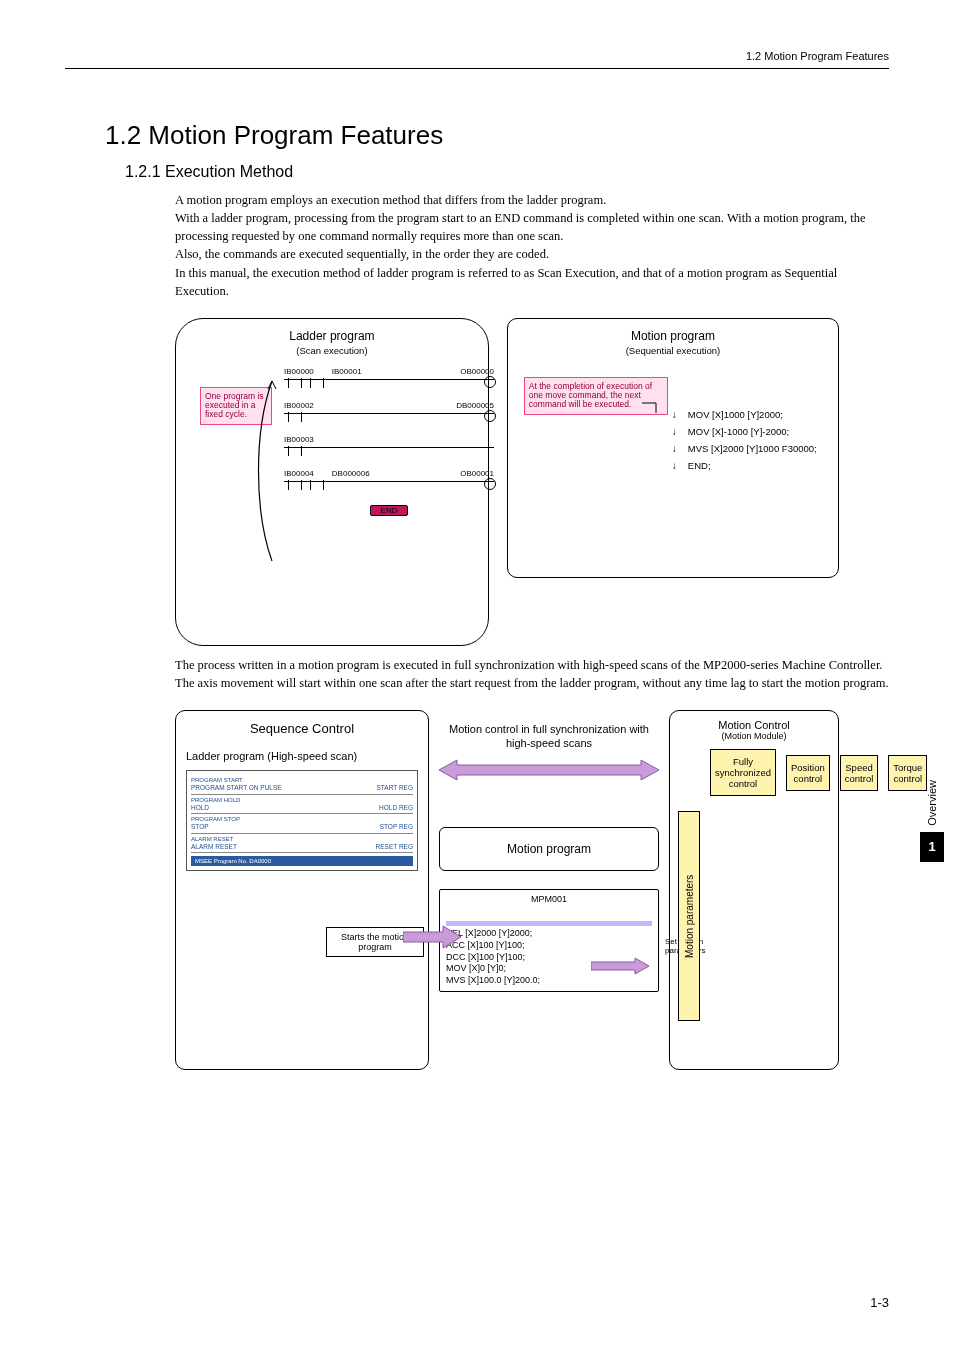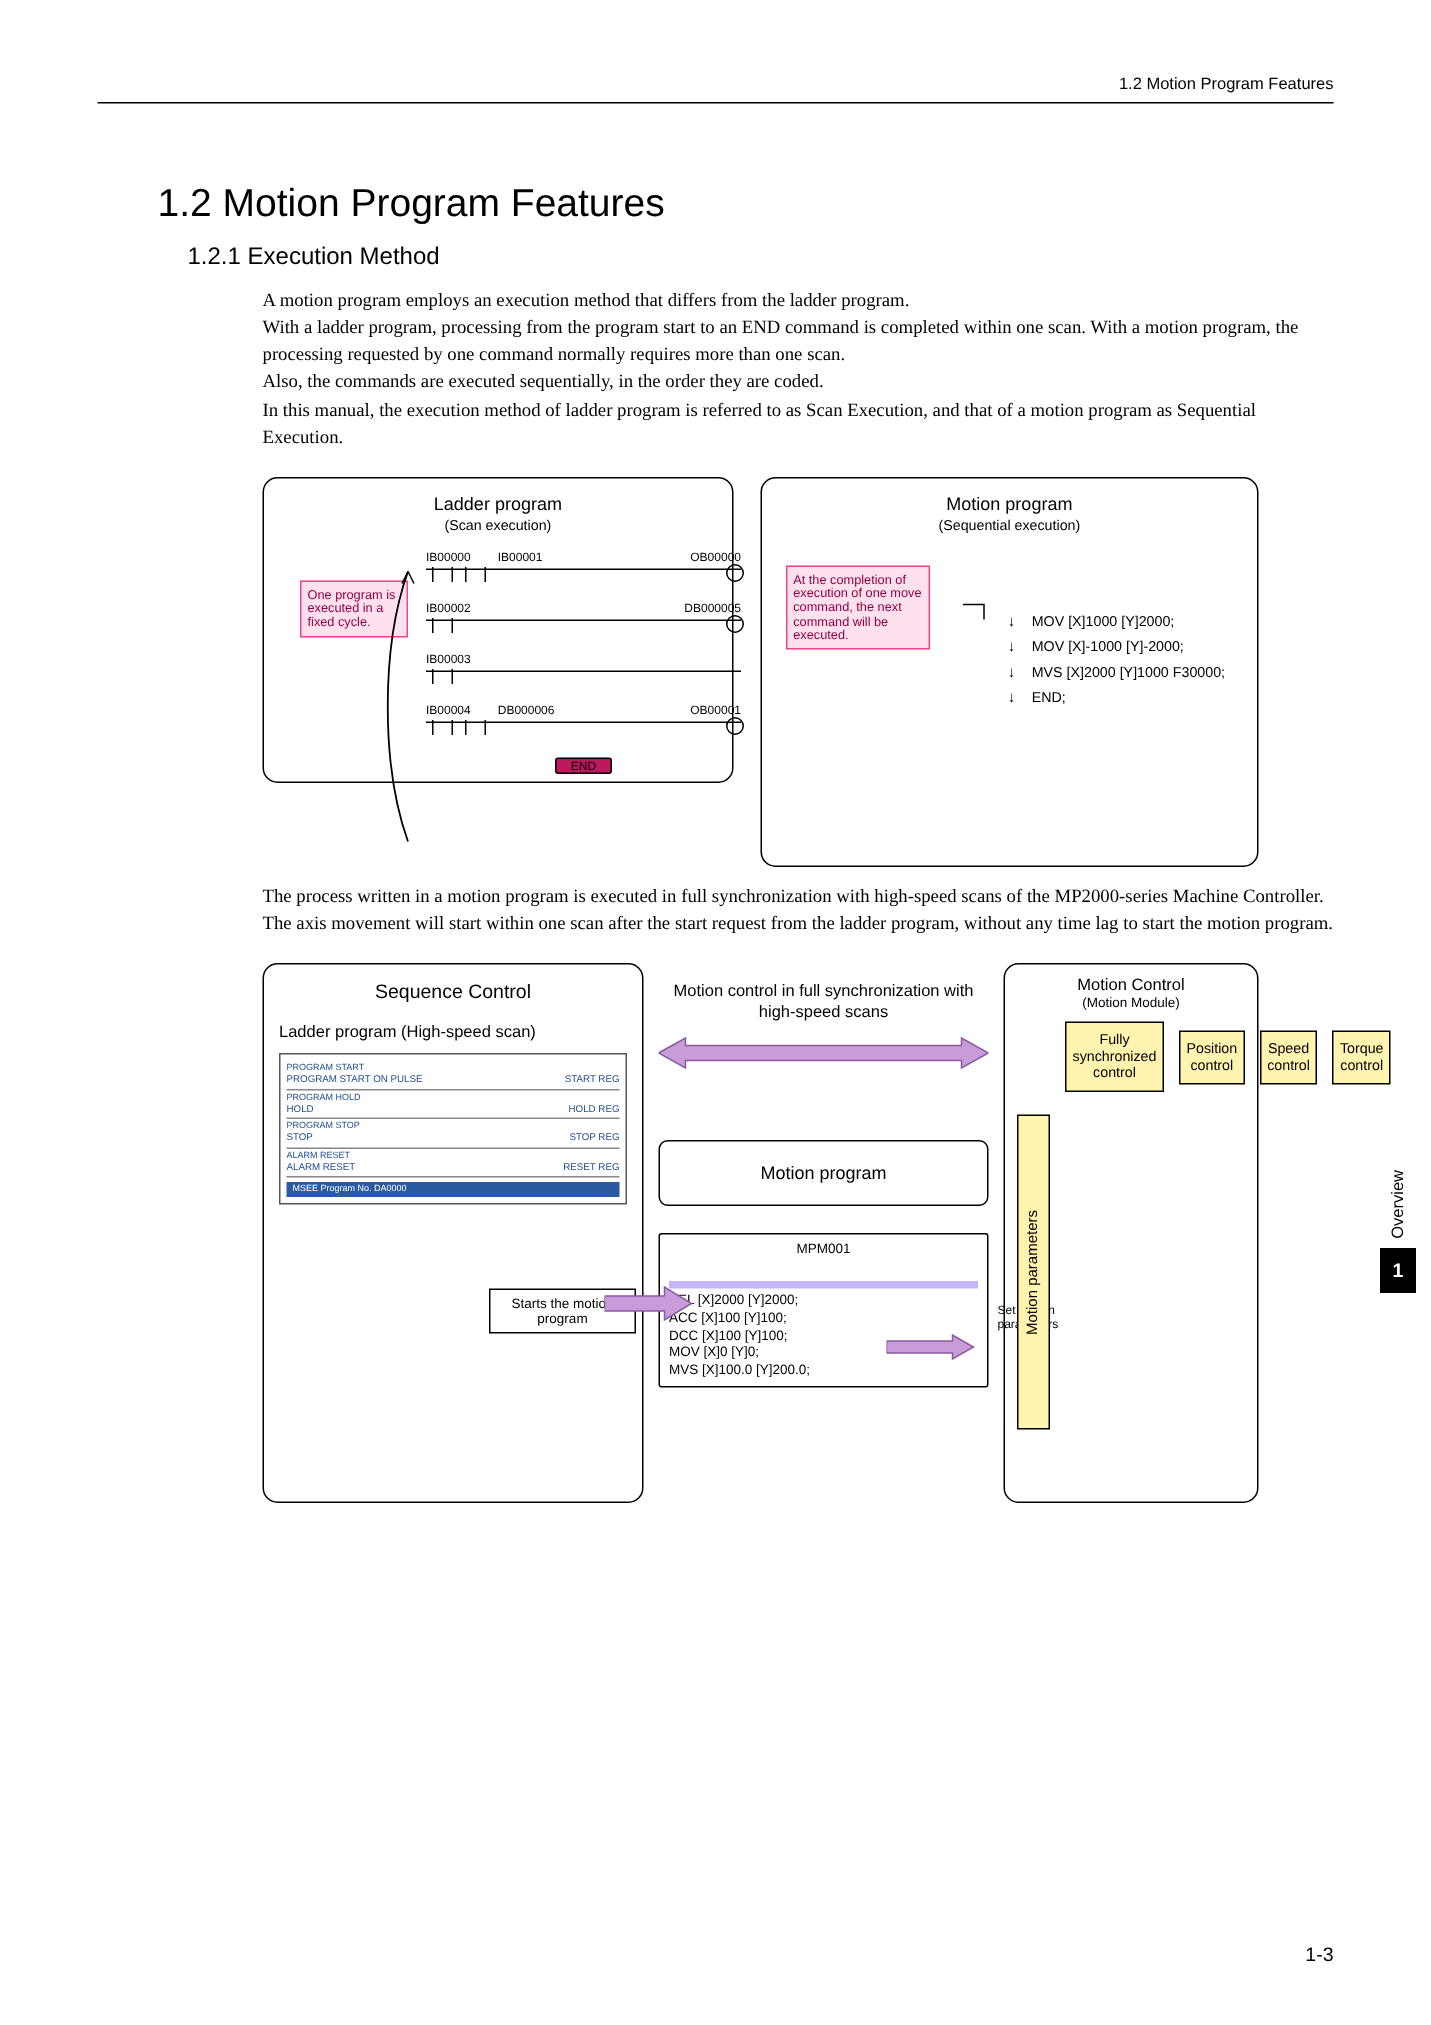--- a/index.html
+++ b/index.html
@@ -7,33 +7,33 @@
   .page { padding: 50px 65px 40px 65px; position: relative; height: 100%; }
   .header-line { position: absolute; top: 68px; left: 65px; right: 65px; border-top: 1px solid #000; }
   .header-text { position: absolute; top: 50px; right: 65px; font-size: 11px; }
   .section-h1 { font-size: 26px; font-weight: normal; margin-top: 70px; margin-left: 40px; }
   .section-h2 { font-size: 16px; font-weight: normal; margin-top: 12px; margin-left: 60px; }
   .body-p { font-size: 12.5px; font-family: Georgia, 'Times New Roman', serif; margin-left: 110px; margin-top: 10px; line-height: 1.45; }
 
   
   .diagram-row { display: flex; gap: 18px; margin: 18px 50px 0 110px; }
   .panel { border: 1px solid #000; border-radius: 10px; padding: 10px 10px 14px 10px; position: relative; }
-  .panel-left { width: 340px; height: 204px; }
+  .panel-left { width: 340px; height: 328px; border-radius: 28px; }
   .panel-right { width: 360px; height: 260px; }
   .panel-title { text-align: center; font-size: 12px; }
   .panel-sub { text-align: center; font-size: 9.5px; margin-top: 2px; }
   .pink-box { position: absolute; border: 1px solid #e48; background: #ffe0ee; font-size: 8.5px; padding: 4px 4px; line-height: 1.1; color: #900040; }
   .pink-left { left: 6px; top: 68px; width: 72px; margin-left: 18px; }
   .ladder-block { position: absolute; left: 108px; top: 48px; width: 210px; font-size: 9px; }
   .contact { display:inline-block; width: 14px; border-left:1px solid #000; border-right:1px solid #000; height:10px; position: relative; top: -2px; margin: 0 4px;}
   .coil { display:inline-block; width:12px; height:12px; border:1px solid #000; border-radius:50%; position:absolute; right:-2px; top:-4px; }
   .end-pill { display:inline-block; border:1px solid #000; background:#be185d; font-size:8px; padding:0 10px; border-radius:2px; margin-top:2px;}
   svg.arc { position:absolute; left:76px; top:52px; }
 
-  .pink-right { left: 16px; top: 58px; width: 96px; }
+  .pink-right { left: 16px; top: 58px; width: 144px; }
   .mp-list { position: absolute; left: 164px; top: 84px; font-size: 9.5px; }
   .mp-list div { margin: 6px 0; }
   .mp-arrow { display:inline-block; width:8px; margin-right:8px; font-size:10px; }
   svg.connector { position:absolute; }
 
   
   .diagram2 { display:flex; gap:10px; margin: 18px 50px 0 110px; }
   .panel-big-left { width:320px; height:360px; border:1px solid #000; border-radius:10px; padding:10px; position:relative; }
   .panel-big-right { width:170px; border:1px solid #000; border-radius:10px; padding:8px 6px; text-align:center; font-size:11px; position:relative; }
   .mid-col { width:220px; position:relative; }

